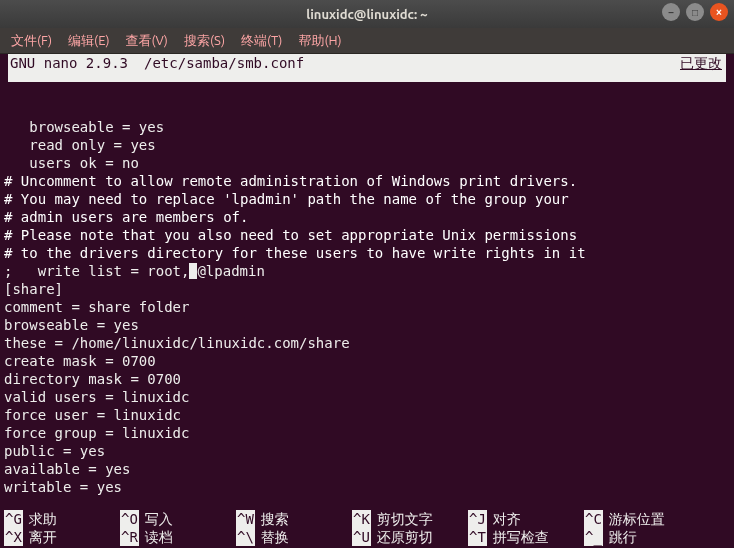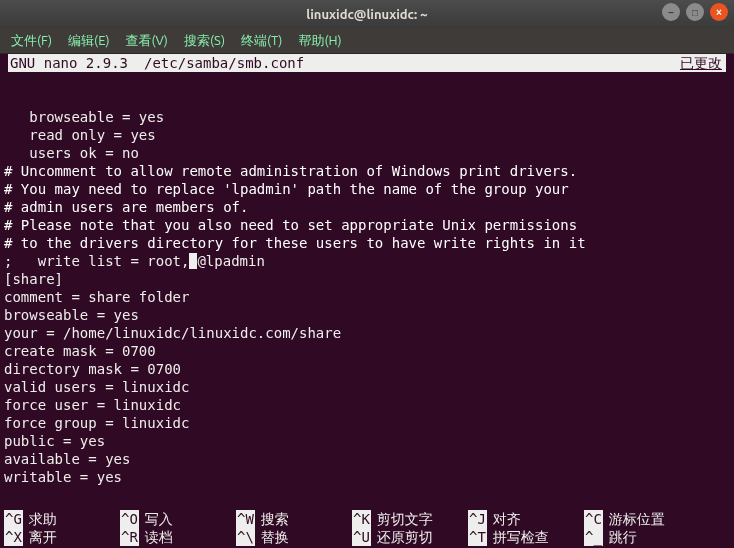--- a/index.html
+++ b/index.html
@@ -45,21 +45,21 @@
   }
   .btn-min { background: #8b8b8b; }
   .btn-max { background: #8b8b8b; }
   .btn-close { background: #e95420; color: #fff; }
   .menubar {
     height: 26px;
     background: #3f3b39;
     display: flex;
     align-items: center;
     padding: 0 4px;
-    color: #86efac;
+    color: #fca5a5;
     font-family: "Ubuntu", sans-serif;
     font-size: 13px;
     gap: 2px;
     border-bottom: 1px solid #2a2724;
   }
   .menu-item {
     padding: 3px 7px;
     cursor: pointer;
   }
   .terminal {
@@ -67,21 +67,21 @@
     color: #eeeeec;
     width: 734px;
     line-height: 18px;
     font-size: 14px;
     padding: 0;
   }
   .nano-header {
     background: #eeeeec;
     color: #300a24;
     display: flex;
-    height: 18px;
+    height: 28px;
     line-height: 18px;
     margin: 0 8px;
   }
   .nano-header .left { flex: 0 0 auto; padding-left: 2px; padding-right: 16px; }
   .nano-header .center { flex: 1; text-align: left; }
   .nano-header .right { flex: 0 0 auto; padding-right: 4px; padding-left: 16px; text-decoration: underline; }
   .content {
     padding: 0 4px;
     white-space: pre;
     color: #eeeeec;
@@ -157,21 +157,21 @@
 <span>   users ok = no</span>
 <span class="comment"># Uncomment to allow remote administration of Windows print drivers.</span>
 <span class="comment"># You may need to replace 'lpadmin' path the name of the group your</span>
 <span class="comment"># admin users are members of.</span>
 <span class="comment"># Please note that you also need to set appropriate Unix permissions</span>
 <span class="comment"># to the drivers directory for these users to have write rights in it</span>
 <span><span>;   write list = root,</span><span class="cursor"> </span><span>@lpadmin</span></span>
 <span>[share]</span>
 <span>comment = share folder</span>
 <span>browseable = yes</span>
-<span>your = /home/linuxidc/linuxidc.com/share</span>
+<span>these = /home/linuxidc/linuxidc.com/share</span>
 <span>create mask = 0700</span>
 <span>directory mask = 0700</span>
 <span>valid users = linuxidc</span>
 <span>force user = linuxidc</span>
 <span>force group = linuxidc</span>
 <span>public = yes</span>
 <span>available = yes</span>
 <span>writable = yes</span>
 </div>
 </div>

